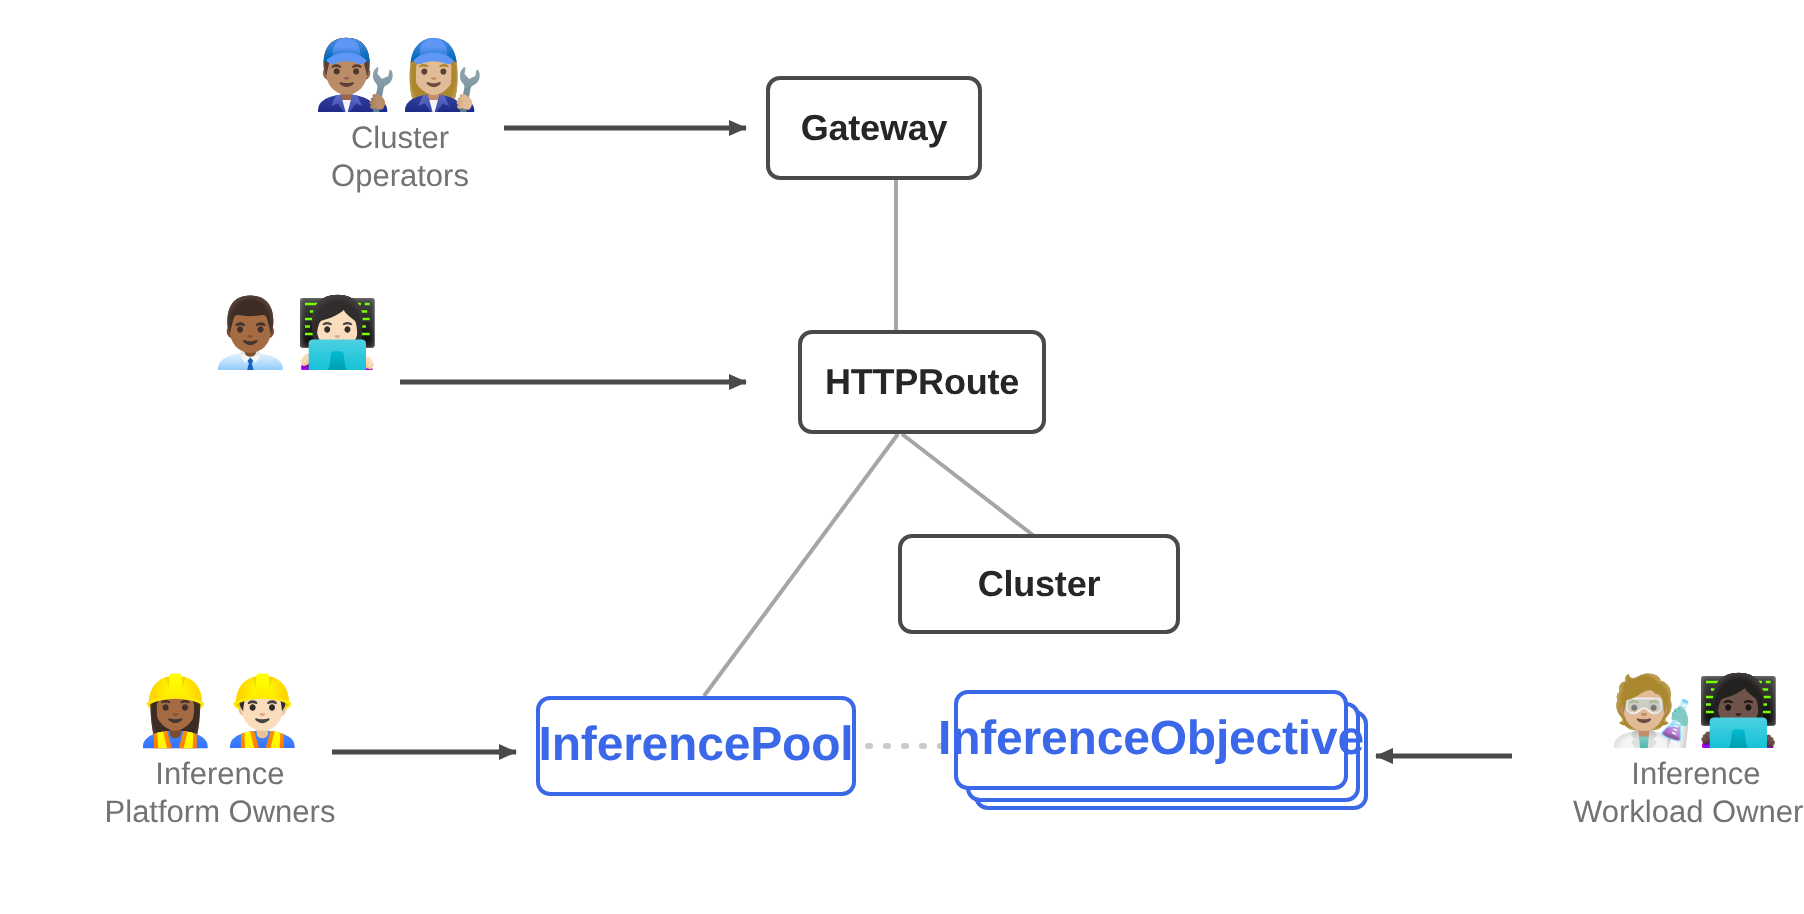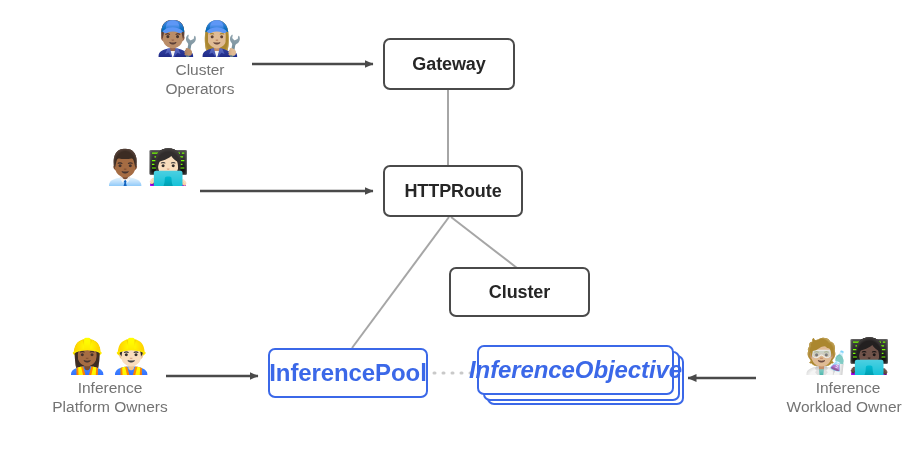--- a/index.html
+++ b/index.html
@@ -107,39 +107,39 @@
 
     <line x1="252" y1="64" x2="373" y2="64" stroke="#4a4a4a" stroke-width="2.5" marker-end="url(#arrowhead-right)"></line>
 
     <line x1="200" y1="191" x2="373" y2="191" stroke="#4a4a4a" stroke-width="2.5" marker-end="url(#arrowhead-right)"></line>
 
     <line x1="166" y1="376" x2="258" y2="376" stroke="#4a4a4a" stroke-width="2.5" marker-end="url(#arrowhead-right)"></line>
 
     <line x1="756" y1="378" x2="688" y2="378" stroke="#4a4a4a" stroke-width="2.5" marker-end="url(#arrowhead-left)"></line>
   </svg>
 
-  <div class="node node-dark" style="left:383px; top:38px; width:132px; height:52px;">
+  <div class="node node-dark" style="left:383px; top:38px; width:108px; height:52px;">
     <span class="node-label">Gateway</span>
   </div>
 
-  <div class="node node-dark" style="left:383px; top:165px; width:140px; height:52px;">
+  <div class="node node-dark" style="left:399px; top:165px; width:124px; height:52px;">
     <span class="node-label">HTTPRoute</span>
   </div>
 
   <div class="node node-dark" style="left:449px; top:267px; width:141px; height:50px;">
     <span class="node-label">Cluster</span>
   </div>
 
   <div class="node node-blue" style="left:268px; top:348px; width:160px; height:50px;">
     <span class="node-label">InferencePool</span>
   </div>
 
   <div class="stack-shadow" style="left:487px; top:355px; width:197px; height:50px;"></div>
   <div class="stack-shadow" style="left:483px; top:351px; width:197px; height:50px;"></div>
-  <div class="node node-blue" style="left:477px; top:345px; width:197px; height:50px;font-style:italic;">
+  <div class="node node-blue" style="left:477px; top:345px; width:197px; height:50px;">
     <span class="node-label">InferenceObjective</span>
   </div>
 
   <div class="persona" style="left:140px; top:18px; width:120px;">
     <div class="persona-emoji">👨🏽‍🔧👩🏼‍🔧</div>
     <div class="persona-label">Cluster
 Operators</div>
   </div>
 
   <div class="persona" style="left:80px; top:147px; width:135px;">

